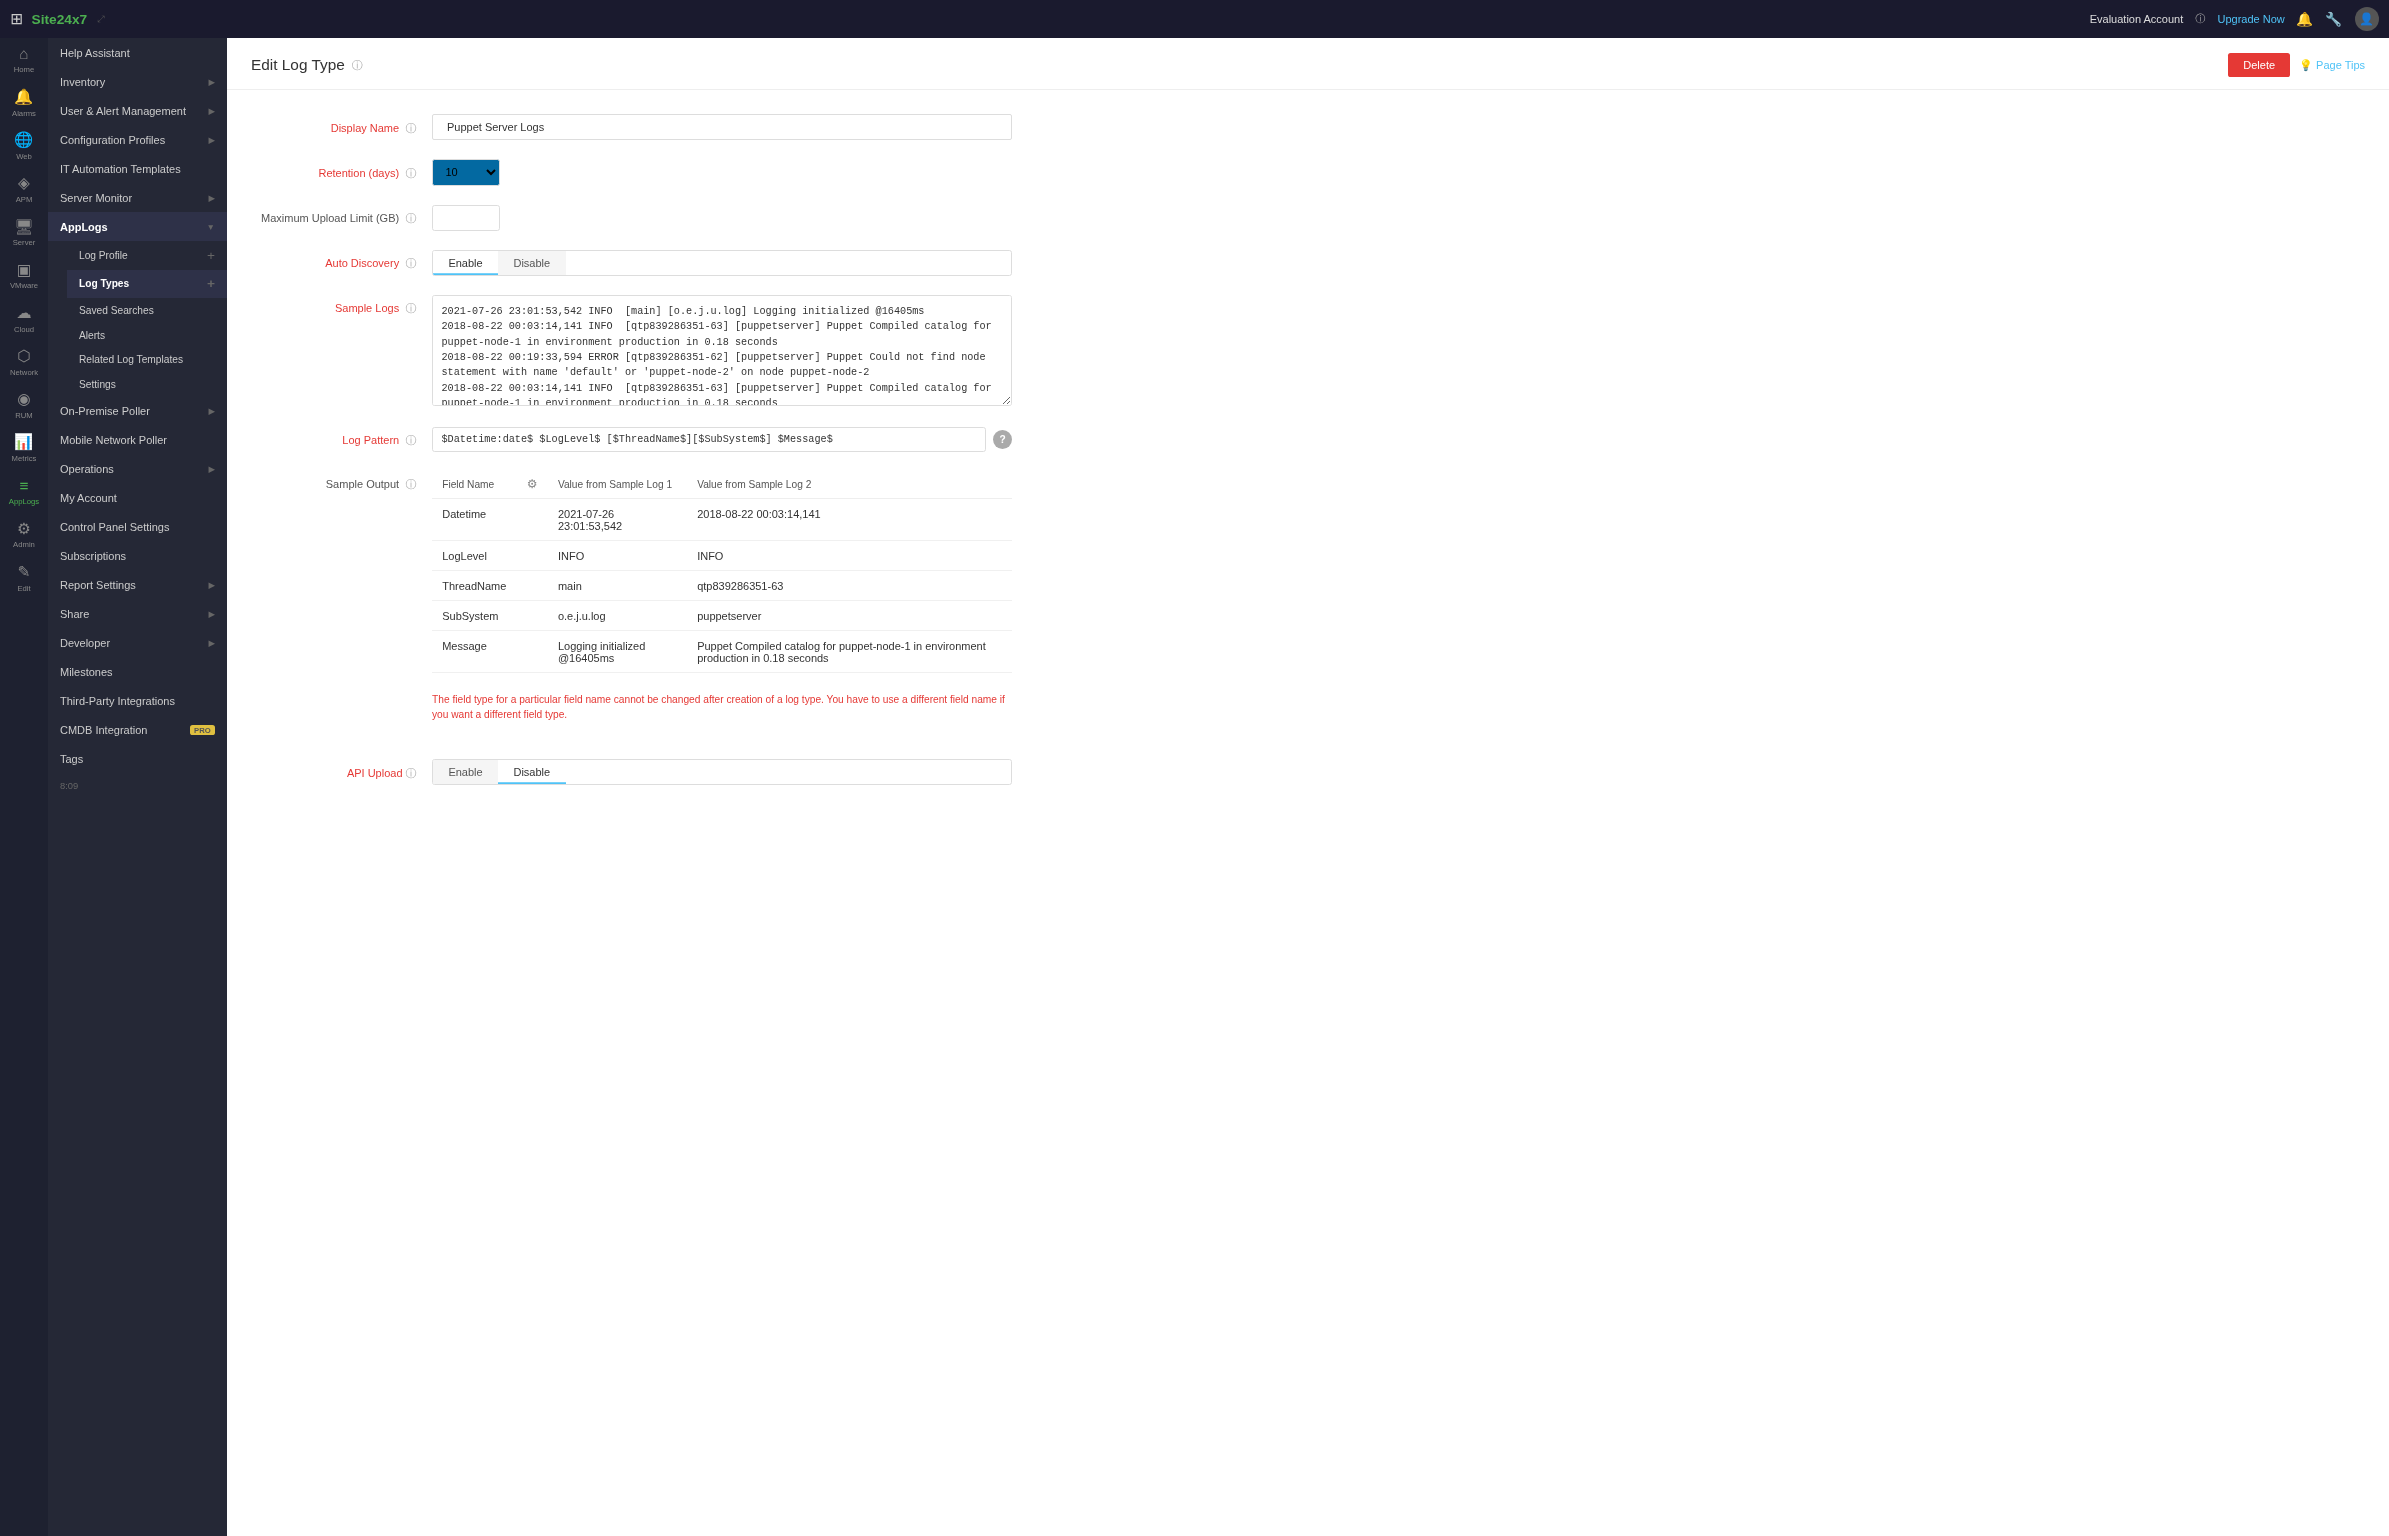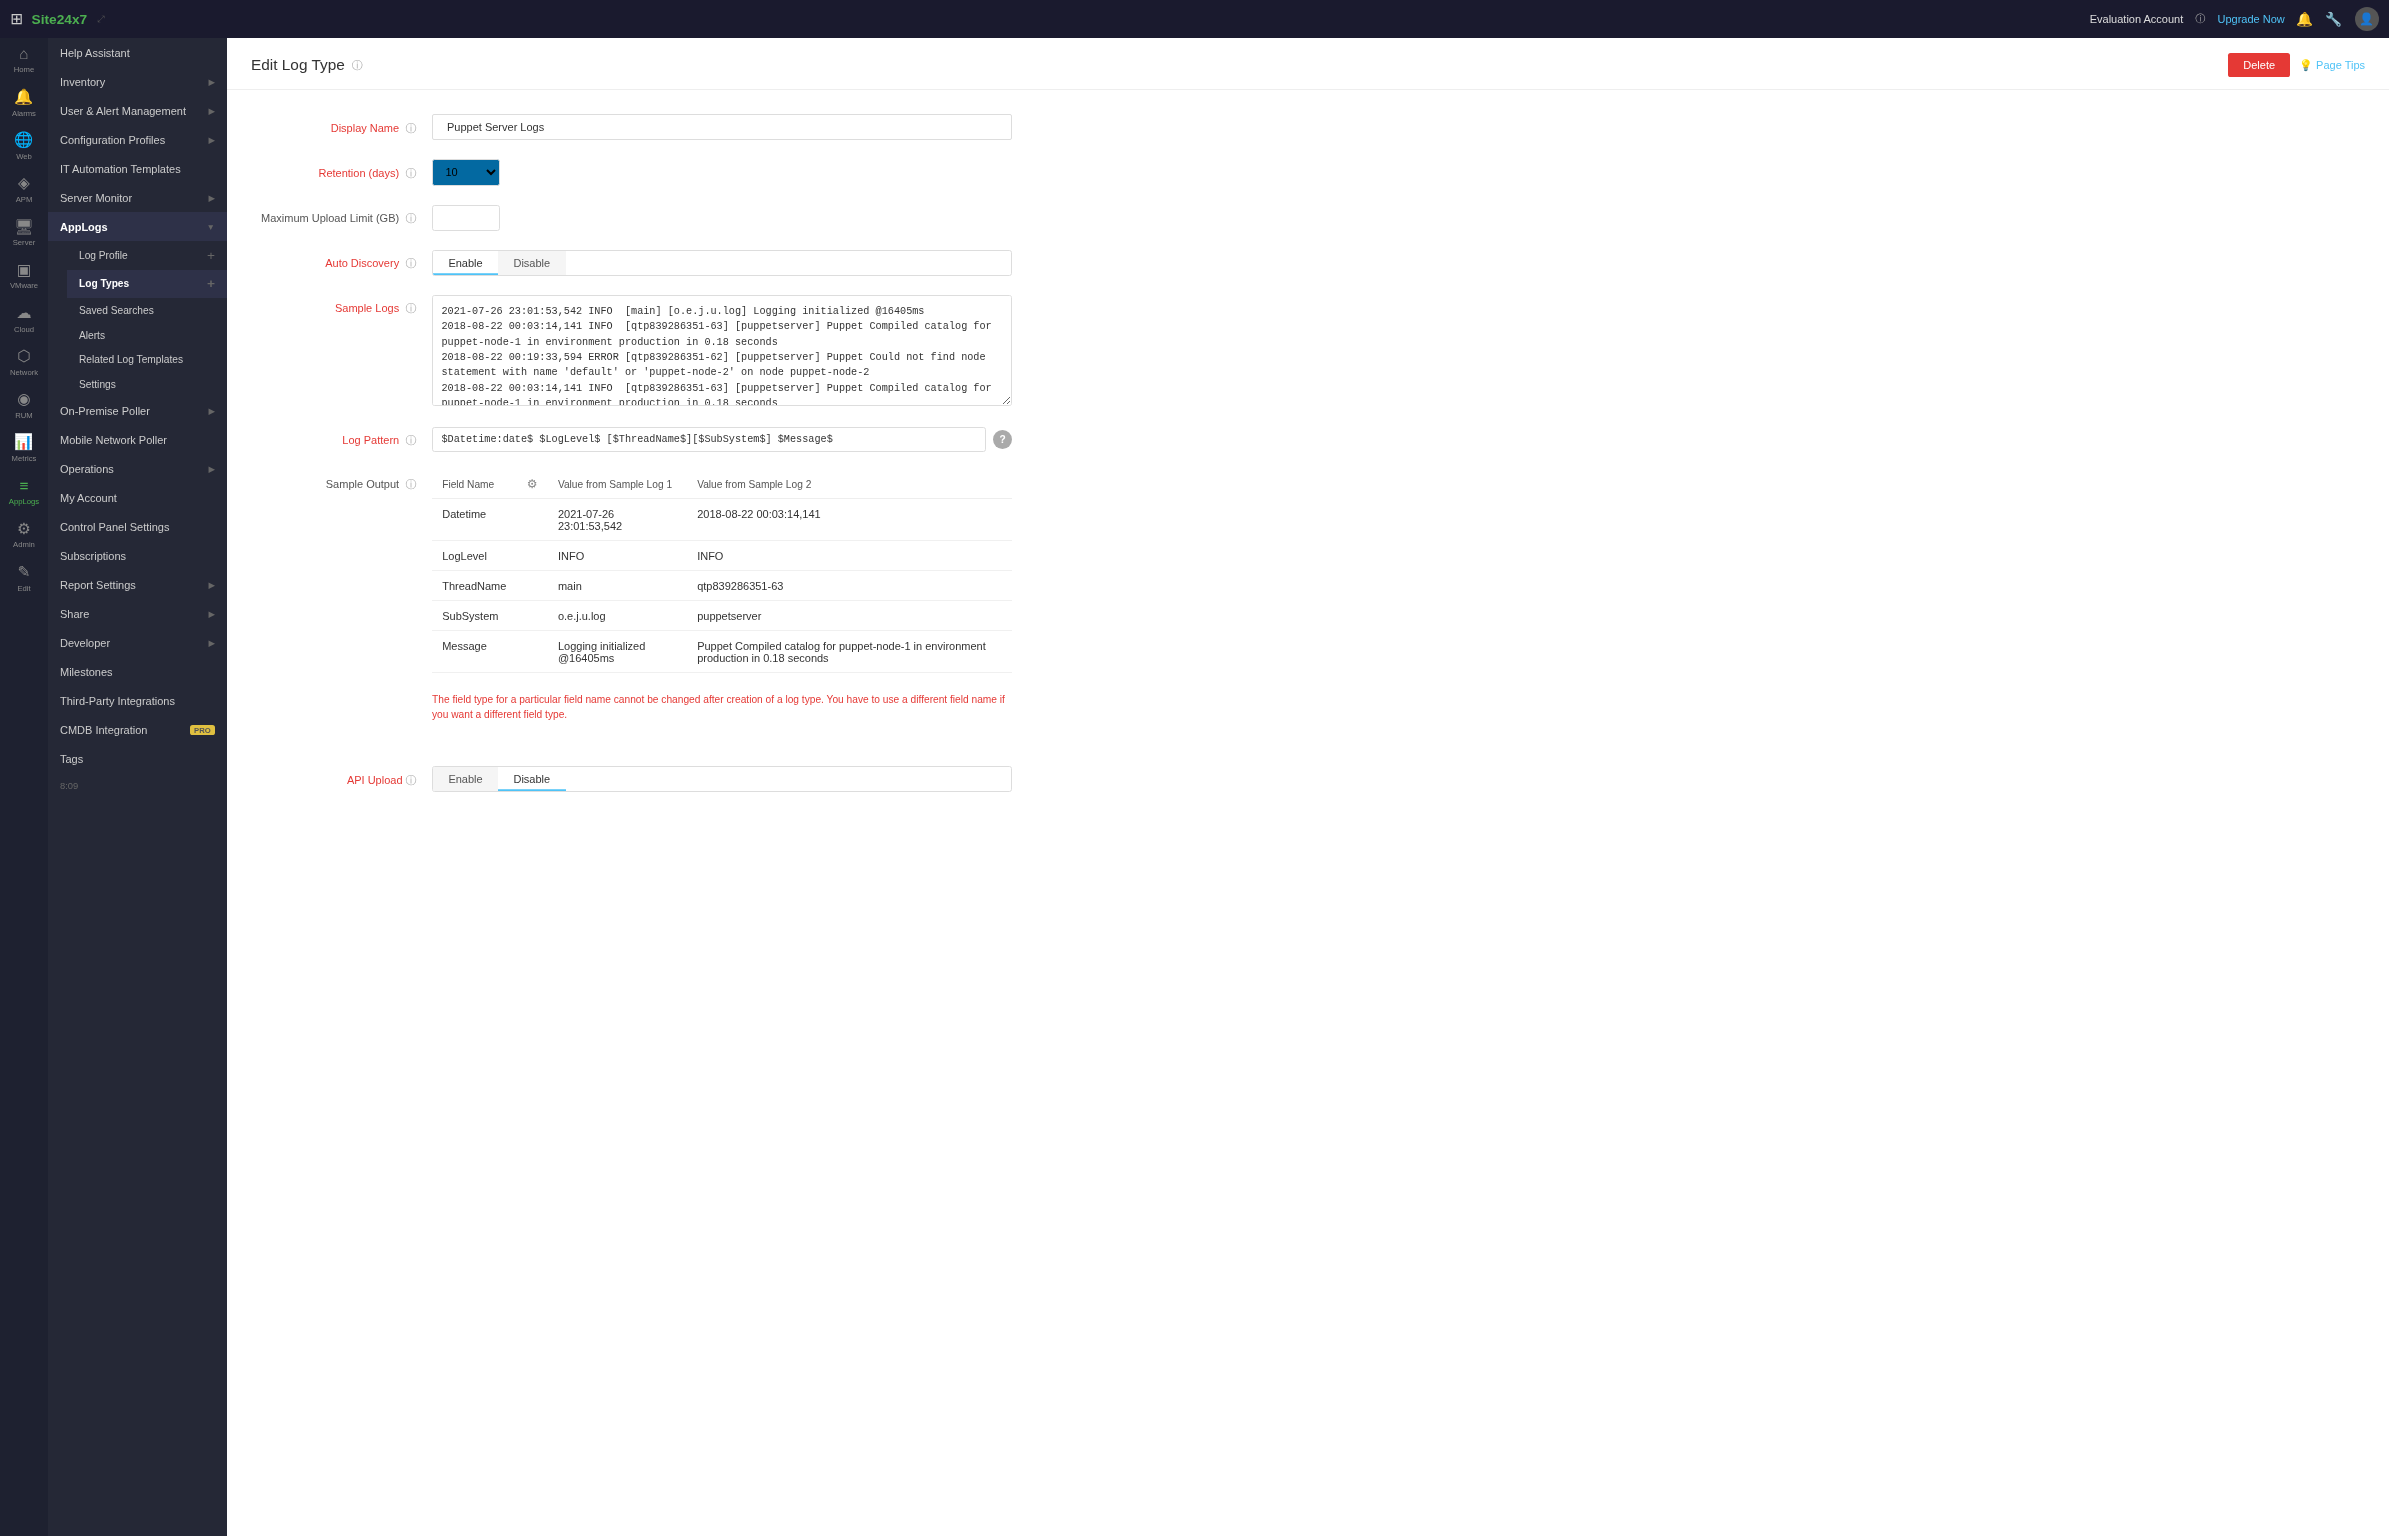--- a/index.html
+++ b/index.html
@@ -76,21 +76,21 @@
     .log-pattern-input { flex: 1; border: 0.9px solid #ddd; border-radius: 2.6px; padding: 6px 8.5px; font-size: 10.2px; font-family: 'Courier New', monospace; color: #333; }
     .help-icon-circle { width: 19px; height: 19px; border-radius: 50%; background: #aaa; color: #fff; display: flex; align-items: center; justify-content: center; font-size: 10.2px; font-weight: bold; cursor: pointer; flex-shrink: 0; }
 
     
     .sample-output-table { width: 100%; border-collapse: collapse; font-size: 11px; }
     .sample-output-table th { text-align: left; padding: 6.8px 10.2px; color: #555; font-weight: 500; border-bottom: 1.7px solid #eee; font-size: 10.2px; }
     .sample-output-table td { padding: 8.5px 10.2px; border-bottom: 0.9px solid #f0f0f0; color: #333; vertical-align: top; }
     .col-settings-icon { font-size: 12px; color: #888; }
 
     
-    .warning-text { color: #e53935; font-size: 10.2px; line-height: 1.5; margin-bottom: 24px; max-width: 614px; }
+    .warning-text { color: #e53935; font-size: 10.2px; line-height: 1.5; margin-bottom: 17px; max-width: 614px; }
 
     
     .form-row-api { display: flex; align-items: flex-start; margin-bottom: 19px; }
     .form-label-api { width: 171px; flex-shrink: 0; text-align: right; padding-right: 15.4px; padding-top: 6.8px; font-size: 11px; color: #e53935; }
 
     
     ::-webkit-scrollbar { width: 5.1px; }
     ::-webkit-scrollbar-track { background: #f1f1f1; }
     ::-webkit-scrollbar-thumb { background: #ccc; border-radius: 2.6px; }
   </style>

